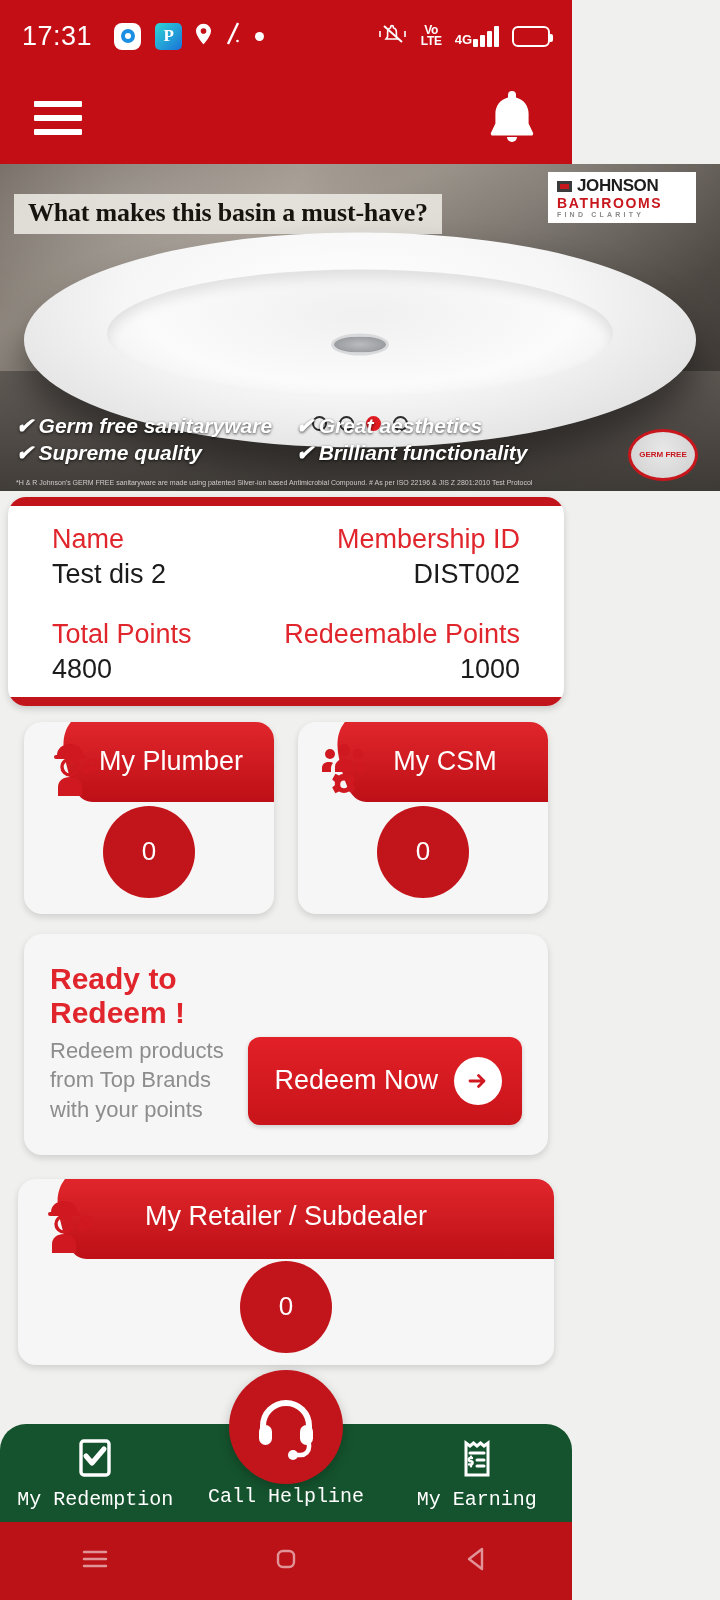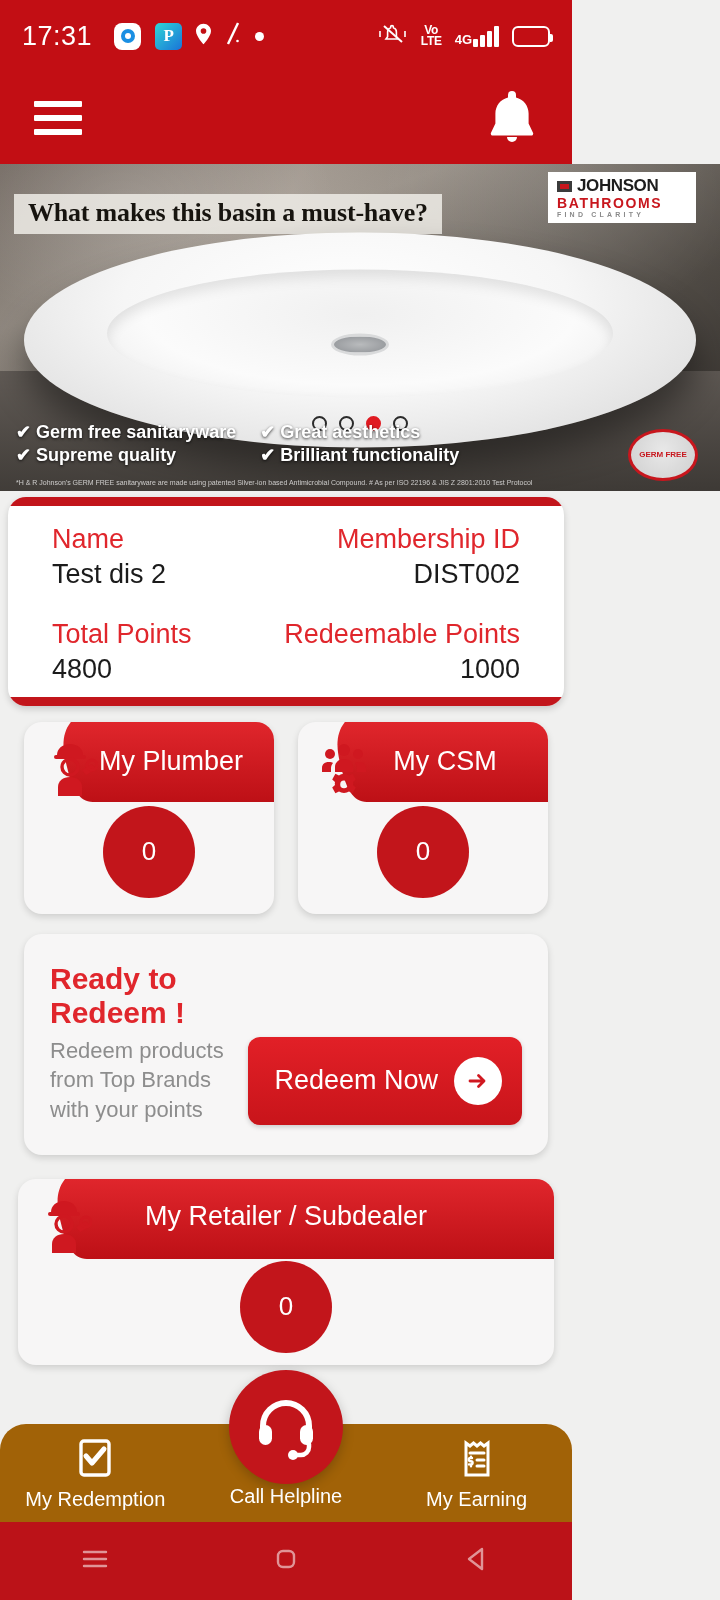--- a/index.html
+++ b/index.html
@@ -68,22 +68,22 @@
           width:506px;height:128px;border-radius:50%;
           background:radial-gradient(ellipse at 50% 35%,#f0f0f0,#fbfbfb 60%,#e9e9e9 100%);
           box-shadow:inset 0 7px 13px rgba(0,0,0,.10); }
   .drain{ position:absolute;left:50%;top:52%;transform:translate(-50%,-50%);
           width:58px;height:22px;border-radius:50%;
           background:radial-gradient(ellipse,#b9bbbd,#8e9195);border:3px solid #d9dadb; z-index:3;}
   .dots{ position:absolute; left:50%; bottom:60px; transform:translateX(-50%); display:flex; gap:12px; z-index:5; }
   .dots i{ width:15px;height:15px;border-radius:50%;border:2px solid #2b2b2b;display:block;background:transparent; }
   .dots i.on{ background:#e01b22; border-color:#e01b22; }
   .feat{ position:absolute; left:16px; bottom:24px; z-index:5; display:flex; gap:24px; }
-  .feat-col div{ color:#fff; font-size:18px; font-weight:700; line-height:1.28;
-                 text-shadow:0 1px 3px rgba(0,0,0,.75); white-space:nowrap; }
+  .feat-col div{ color:#fff; font-size:21px; font-weight:700; line-height:1.28;
+                 text-shadow:0 1px 3px rgba(0,0,0,.75); white-space:nowrap;font-style:italic; }
   .feat-col div b{ font-weight:700; margin-right:5px; }
   .disclaimer{ position:absolute; left:16px; bottom:4px; z-index:5; color:rgba(255,255,255,.72);
                font-size:7px; line-height:1.35; width:520px; }
   .gfseal{ position:absolute; right:22px; bottom:10px; width:70px;height:52px;border-radius:50%;
            background:radial-gradient(circle at 50% 40%,#e8e8e8,#cfcfcf);
            border:3px solid #c8161d; display:flex;align-items:center;justify-content:center;
            font-size:8px;font-weight:700;color:#c8161d;text-align:center;line-height:1.05;z-index:5; }
 
   
   .infocard{ position:relative; margin:6px 8px 0; background:#fff; border-radius:18px;
@@ -124,21 +124,21 @@
   .redeem-btn{ background:linear-gradient(180deg,#e22027,#c8141a); border-radius:12px;
                display:flex; align-items:center; gap:16px; padding:20px 20px 20px 26px;
                cursor:pointer; box-shadow:0 2px 5px rgba(0,0,0,.18); }
   .redeem-btn span{ color:#fff; font-size:27px; }
   .arrow-circ{ width:48px;height:48px;border-radius:50%;background:#fff;
                display:flex;align-items:center;justify-content:center; }
 
   
   .bottomwrap{ position:absolute; left:0; right:0; bottom:0; height:215px; }
   .bnav{ position:absolute; left:0; right:0; bottom:78px; height:98px;
-         background:#a16207; border-radius:26px 26px 0 0; display:flex; }
+         background:#14532d; border-radius:26px 26px 0 0; display:flex;font-family:Liberation Mono, monospace; }
   .bnav-fill{ position:absolute; left:0; right:0; bottom:0; height:78px; background:#bb1218; }
   .bitem{ flex:1; display:flex; flex-direction:column; align-items:center; justify-content:center;
           gap:7px; cursor:pointer; }
   .bitem .blab{ color:#fff; font-size:20px; }
   .fab{ position:absolute; left:50%; bottom:116px; transform:translateX(-50%);
         width:114px;height:114px;border-radius:50%;background:#c2151b;
         display:flex;align-items:center;justify-content:center;
         box-shadow:0 4px 12px rgba(0,0,0,.22); cursor:pointer; z-index:6; }
   .bitem.center{ justify-content:flex-end; padding-bottom:14px; }
   .navbar{ position:absolute; left:0; right:0; bottom:0; height:78px; background:#bb1218;

